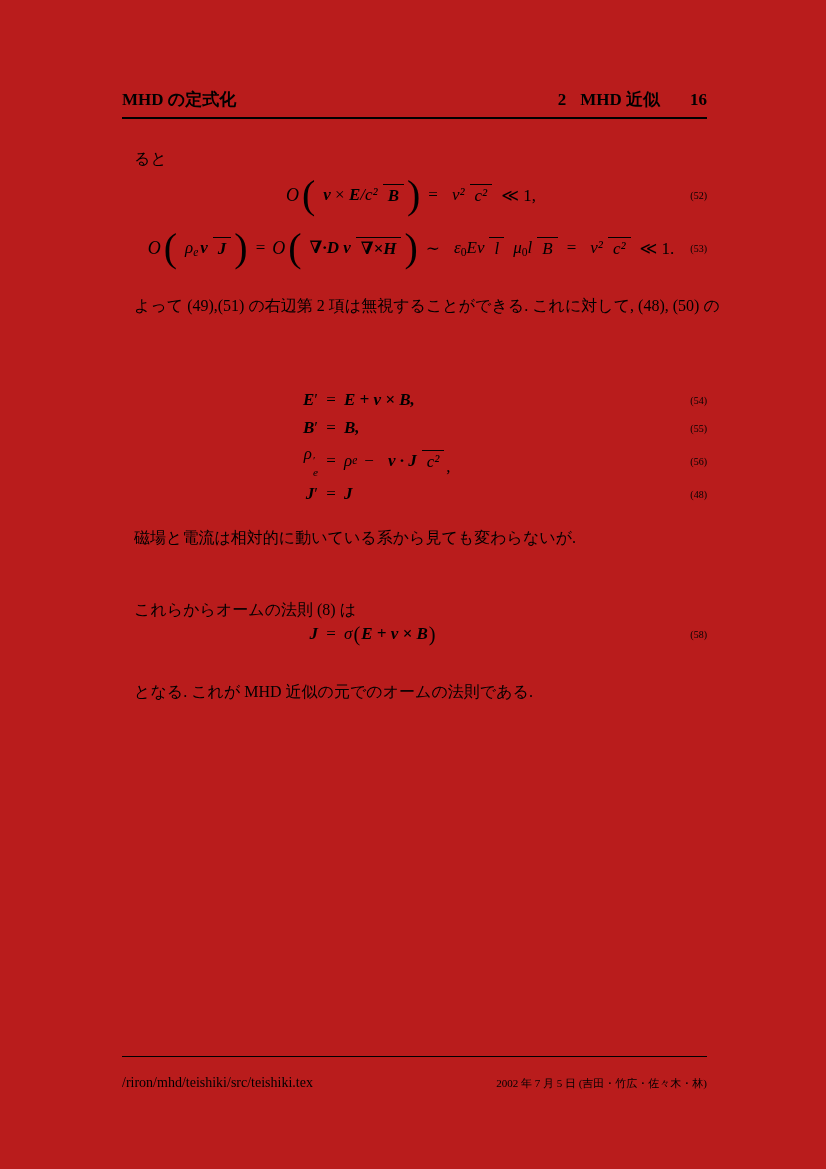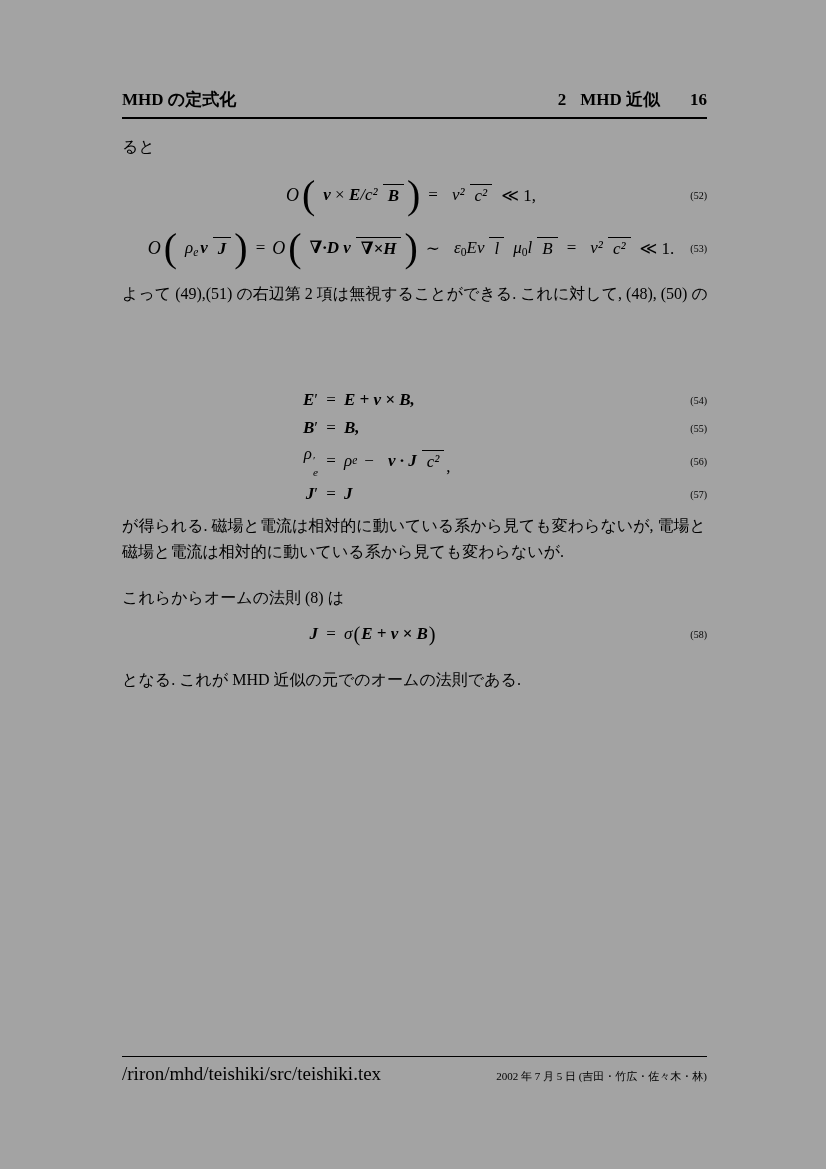--- a/index.html
+++ b/index.html
@@ -1,36 +1,36 @@
 <!DOCTYPE html>
 <html><head>
 <meta charset="utf-8">
 <style>
   html,body{margin:0;padding:0;background:#ffffff;}
   .page{
     position:relative;
     width:826px;height:1169px;
-    background:#a3a3a3;color:#000;
+    background:#b91c1c;color:#000;
     font-family:"Liberation Serif","DejaVu Serif",serif;
     overflow:hidden;
   }
   .block{position:absolute;left:122px;width:585px;}
 
   
   .header{
     top:88px;display:flex;justify-content:space-between;align-items:baseline;
     border-bottom:2px solid #000;padding-bottom:6px;
     font-weight:bold;font-size:17px;
   }
   .hdr-right{display:flex;align-items:baseline;}
   .hdr-sec{margin-left:14px;}
   .hdr-page{margin-left:30px;}
 
   
-  .jp{font-size:16px;line-height:26px;margin:0;}
+  .jp{font-size:16px;line-height:26px;margin:12px;}
   .jp .line{display:block;white-space:nowrap;}
 
   
   .eqrow{position:absolute;left:122px;width:585px;display:flex;
          align-items:center;justify-content:center;font-size:17px;}
   .eqnum{position:absolute;right:0;top:50%;transform:translateY(-50%);
          font-size:10px;font-style:normal;font-weight:normal;}
   .mathline{display:flex;align-items:center;}
   .frac{display:inline-flex;flex-direction:row;align-items:center;
         text-align:center;margin:0 2px;}
@@ -56,21 +56,21 @@
   
   .arow{position:absolute;left:122px;width:585px;display:flex;
         align-items:center;font-size:17px;}
   .arow .lhs{width:196px;text-align:right;display:inline-block;}
   .arow .rel{width:26px;text-align:center;font-style:normal;}
   .arow .rhs{flex:1;display:flex;align-items:center;}
 
   
   .footer{top:1056px;border-top:1.5px solid #000;padding-top:6px;
           display:flex;justify-content:space-between;align-items:baseline;}
-  .footer-path{font-size:19px;}
+  .footer-path{font-size:14px;margin-top:12px;}
   .footer-date{font-size:11px;}
 </style>
 </head>
 <body>
 
 <div class="page">
 
   <div class="block header">
     <span>MHD の定式化</span>
     <span class="hdr-right">
@@ -178,25 +178,24 @@
       </span>
     <span class="eqnum">(56)</span>
   </div>
 
   <div class="arow" style="top:480px;height:28px;">
     <span class="lhs"><span class="bi">J</span><span class="rm">′</span></span>
     <span class="rel">=</span>
     <span class="rhs">
         <span class="bi">J</span>
       </span>
-    <span class="eqnum">(57)</span>
+    <span class="eqnum">(48)</span>
   </div>
 
   <p class="block jp" style="top:513px;">
-    <span class="line">が得られる. 磁場と電流は相対的に動いている系から見ても変わらないが, 電場と</span>
     <span class="line">磁場と電流は相対的に動いている系から見ても変わらないが.</span>
   </p>
 
   <p class="block jp" style="top:585px;">これらからオームの法則 (8) は</p>
 
   <div class="arow" style="top:616px;height:36px;">
     <span class="lhs"><span class="bi">J</span></span>
     <span class="rel">=</span>
     <span class="rhs">
         <span class="it">σ</span>

